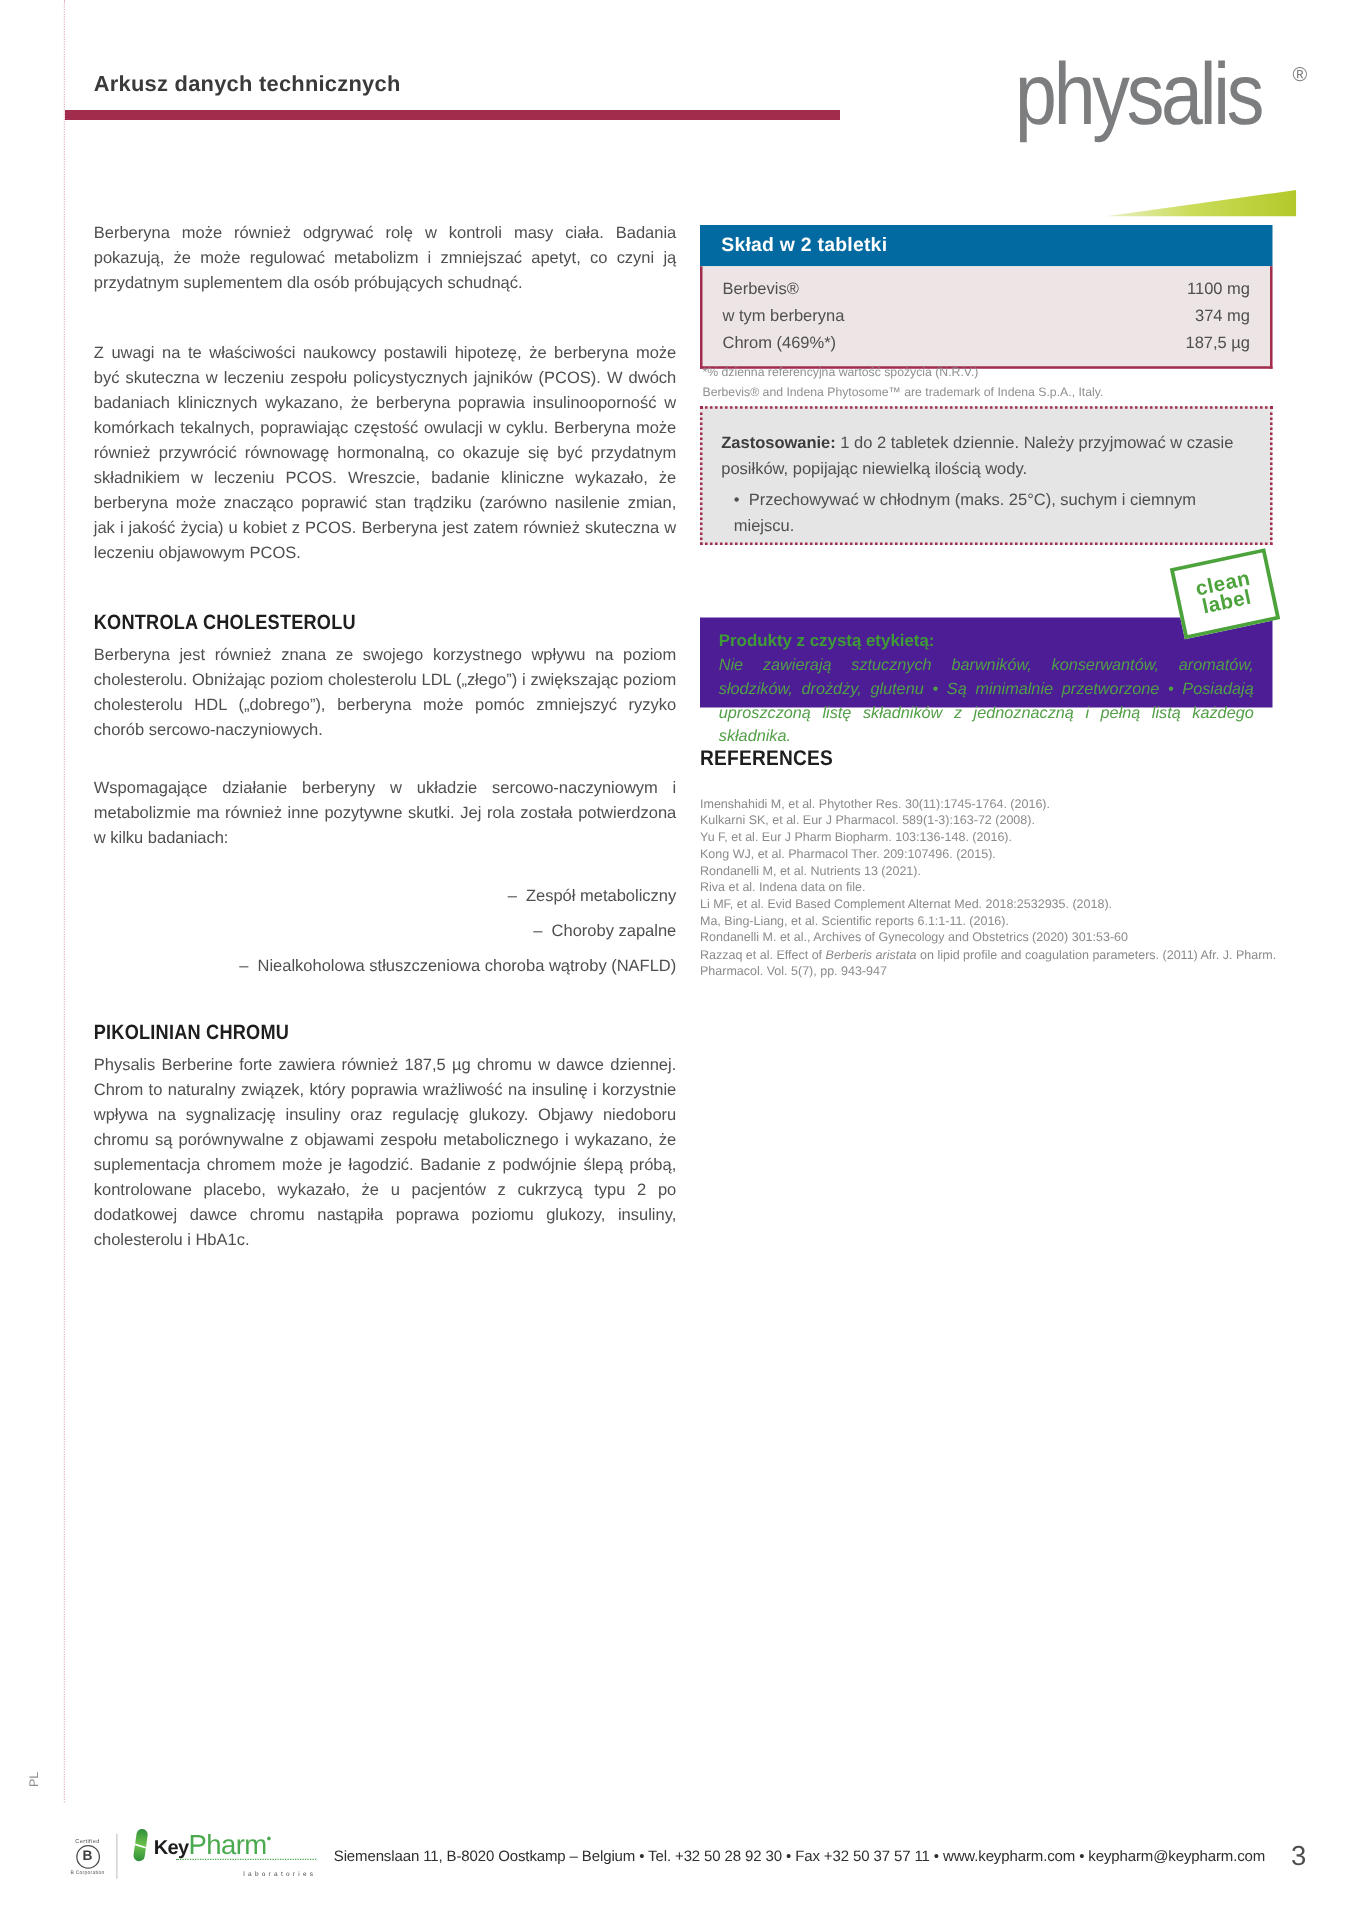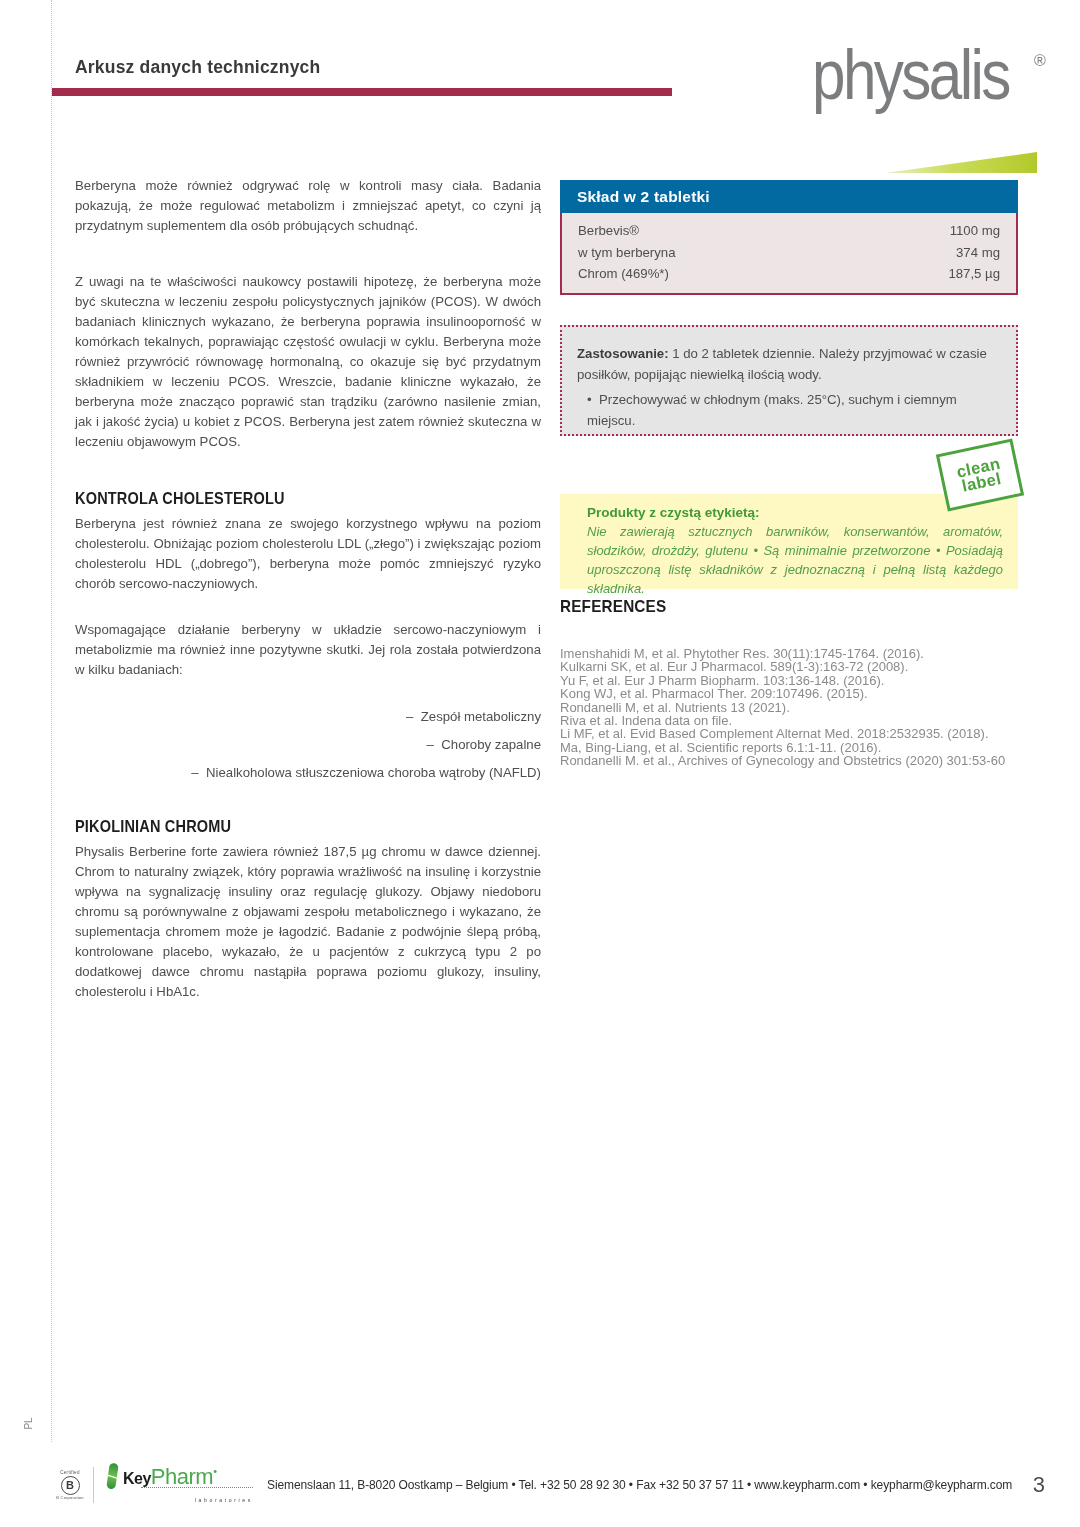--- a/index.html
+++ b/index.html
@@ -40,28 +40,28 @@
   
   .usage-box { position: absolute; left: 560px; top: 325px; width: 458px; height: 111px; background: #e5e5e5; border: 2px dotted #a12c4c; padding: 16px 15px 0 15px; font-size: 13.2px; line-height: 21px; color: #4f4f4f; }
   .usage-label { font-weight: bold; color: #3d3d3d; }
   .usage-bullet { margin-top: 4px; padding-left: 10px; }
   .usage-bullet::before { content: "•  "; white-space: pre; }
 
   
   .stamp { position: absolute; left: 941px; top: 446px; width: 78px; height: 58px; background: #ffffff; border: 3px solid #4ca23b; transform: rotate(-12deg); display: flex; flex-direction: column; align-items: center; justify-content: center; color: #4ca23b; font-weight: bold; font-size: 16.5px; line-height: 15px; letter-spacing: 0.4px; z-index: 3; }
 
   
-  .clean-box { position: absolute; left: 560px; top: 494px; width: 458px; height: 95px; background: #fef9c3; padding: 11px 15px 0 27px; z-index: 1; }
+  .clean-box { position: absolute; left: 560px; top: 494px; width: 458px; height: 72px; background: #4c1d95; padding: 11px 15px 0 15px; z-index: 1; }
   .clean-heading { color: #3f9a37; font-weight: bold; font-size: 13.5px; margin-bottom: 2px; }
   .clean-text { color: #529f47; font-style: italic; font-size: 13px; line-height: 19px; text-align: justify; }
 
   
   .refs { position: absolute; left: 560px; top: 597px; width: 462px; }
   .refs-heading { font-size: 17px; font-weight: bold; color: #1e1e1e; letter-spacing: 0.2px; transform: scaleX(0.9); transform-origin: left center; margin: 0; }
-  .refs-list { margin-top: 30px; font-size: 13px; line-height: 13.4px; color: #8b8b8b; }
+  .refs-list { margin-top: 20px; font-size: 10px; line-height: 13.4px; color: #8b8b8b; }
   .ref-italic { font-style: italic; }
 
   
   .footer { position: absolute; left: 55px; top: 1462px; width: 990px; height: 46px; display: flex; align-items: center; }
   .bcorp { display: flex; flex-direction: column; align-items: center; width: 30px; color: #555; }
   .bcorp-top { font-size: 4.5px; letter-spacing: 0.3px; }
   .bcorp-circle { width: 19px; height: 19px; border: 1.6px solid #4a4a4a; border-radius: 50%; display: flex; align-items: center; justify-content: center; font-size: 11px; font-weight: bold; color: #3c3c3c; margin: 1px 0; }
   .bcorp-bottom { font-size: 4px; letter-spacing: 0.2px; text-align: center; line-height: 4.5px; }
   .footer-divider { width: 1px; height: 36px; background: #c9c9c9; margin: 0 10px 0 8px; }
   .kp-logo { display: flex; align-items: flex-start; }
@@ -128,20 +128,24 @@
       <div class="comp-row">
         <span>w tym berberyna</span>
         <span>374 mg</span>
       </div>
       <div class="comp-row">
         <span>Chrom (469%*)</span>
         <span>187,5 µg</span>
       </div>
     </div>
   </div>
+  <div class="comp-notes">
+    <div>*% dzienna referencyjna wartość spożycia (N.R.V.)</div>
+    <div>Berbevis® and Indena Phytosome™ are trademark of Indena S.p.A., Italy.</div>
+  </div>
 
   <div class="usage-box">
     <div>
       <span class="usage-label">Zastosowanie:</span>
       <span>1 do 2 tabletek dziennie. Należy przyjmować w czasie posiłków, popijając niewielką ilością wody.</span>
     </div>
     <div class="usage-bullet">Przechowywać w chłodnym (maks. 25°C), suchym i ciemnym miejscu.</div>
   </div>
 
   <div class="stamp">
@@ -159,20 +163,21 @@
     <div class="refs-list">
       <div>Imenshahidi M, et al. Phytother Res. 30(11):1745-1764. (2016).</div>
       <div>Kulkarni SK, et al. Eur J Pharmacol. 589(1-3):163-72 (2008).</div>
       <div>Yu F, et al. Eur J Pharm Biopharm. 103:136-148. (2016).</div>
       <div>Kong WJ, et al. Pharmacol Ther. 209:107496. (2015).</div>
       <div>Rondanelli M, et al. Nutrients 13 (2021).</div>
       <div>Riva et al. Indena data on file.</div>
       <div>Li MF, et al. Evid Based Complement Alternat Med. 2018:2532935. (2018).</div>
       <div>Ma, Bing-Liang, et al. Scientific reports 6.1:1-11. (2016).</div>
       <div>Rondanelli M. et al., Archives of Gynecology and Obstetrics (2020) 301:53-60</div>
+      <div><span>Razzaq et al. Effect of </span><span class="ref-italic">Berberis aristata</span><span> on lipid profile and coagulation parameters. (2011) Afr. J. Pharm. Pharmacol. Vol. 5(7), pp. 943-947</span></div>
     </div>
   </div>
 
   <div class="footer">
     <div class="bcorp">
       <span class="bcorp-top">Certified</span>
       <span class="bcorp-circle">B</span>
       <span class="bcorp-bottom">B Corporation</span>
     </div>
     <div class="footer-divider"></div>

